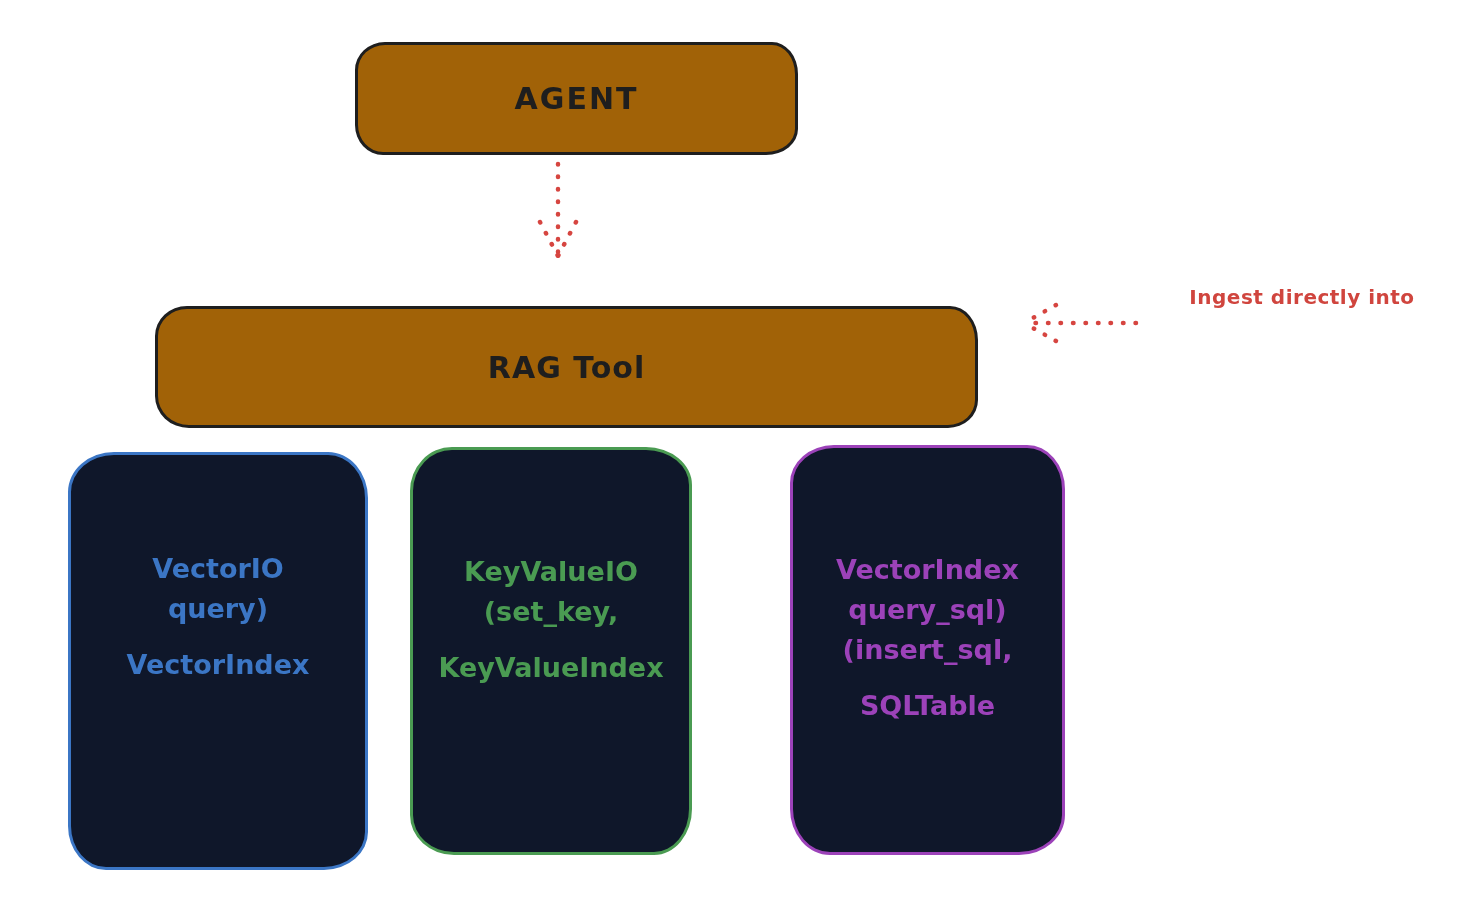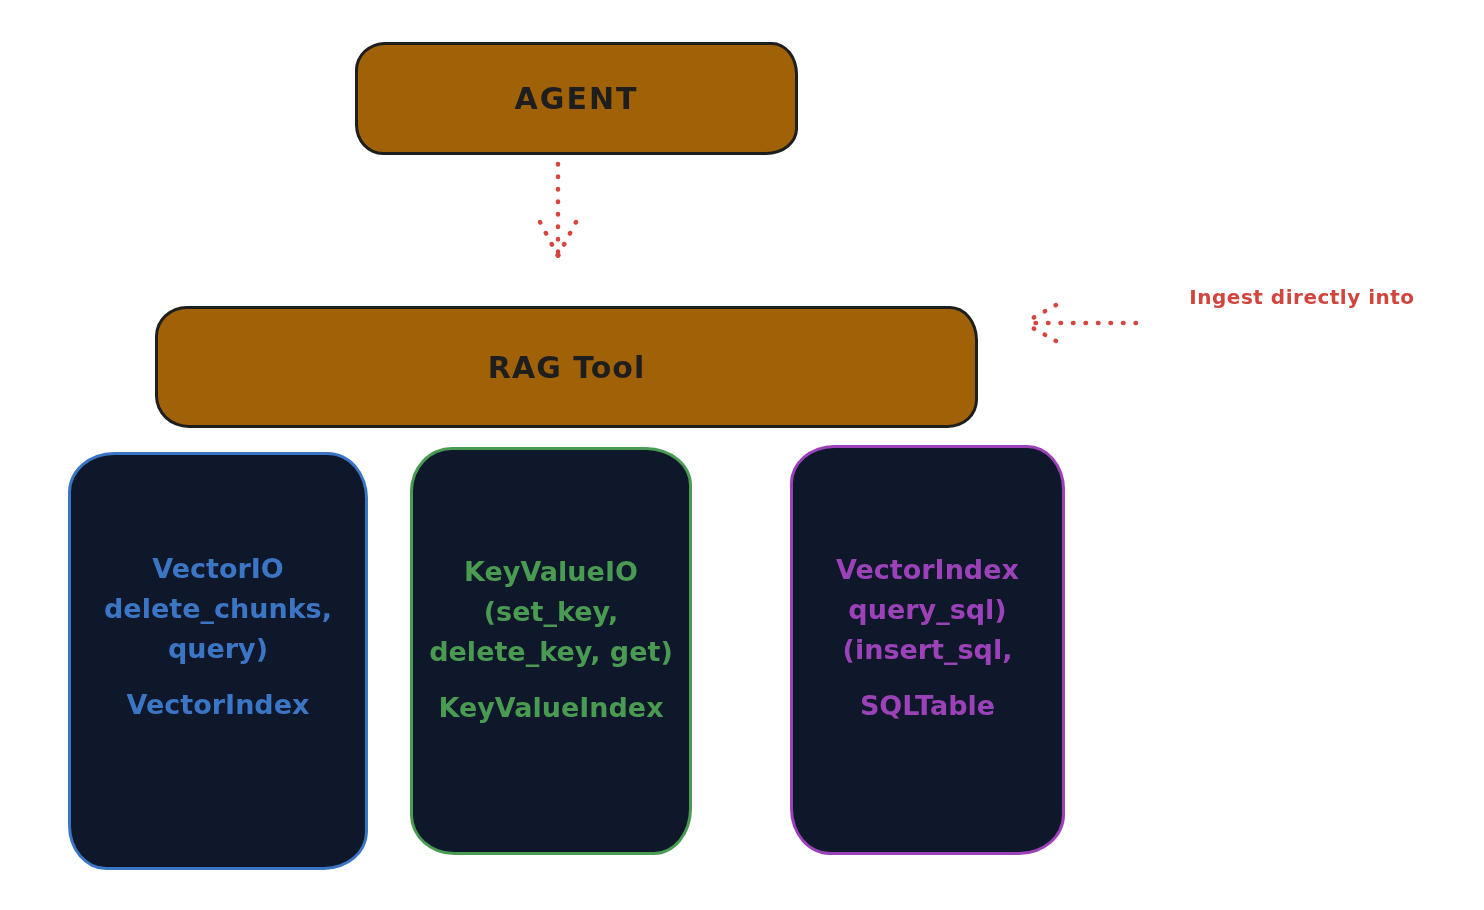--- a/index.html
+++ b/index.html
@@ -124,31 +124,29 @@
     <path d="M44 44 L12 26"></path>
   </svg>
 
   <div class="annotation" style="color: rgb(208, 69, 62); border-color: rgb(208, 69, 62);">
     <div>Ingest directly into</div>
   </div>
 
   <div class="node node-vector" style="color: rgb(59, 118, 197); border-color: rgb(59, 118, 197);">
     <div>
       <div>VectorIO</div>
-      <div>delete_chunks,</div>
       <div>query)</div>
     </div>
     <div class="node-footer">VectorIndex</div>
   </div>
 
   <div class="node node-keyvalue" style="color: rgb(74, 155, 82); border-color: rgb(74, 155, 82);">
     <div>
       <div>KeyValueIO</div>
       <div>(set_key,</div>
-      <div>delete_key, get)</div>
     </div>
     <div class="node-footer">KeyValueIndex</div>
   </div>
 
   <div class="node node-relational" style="color: rgb(156, 66, 185); border-color: rgb(156, 66, 185);">
     <div>
       <div>VectorIndex</div>
       <div>query_sql)</div>
       <div>(insert_sql,</div>
     </div>

